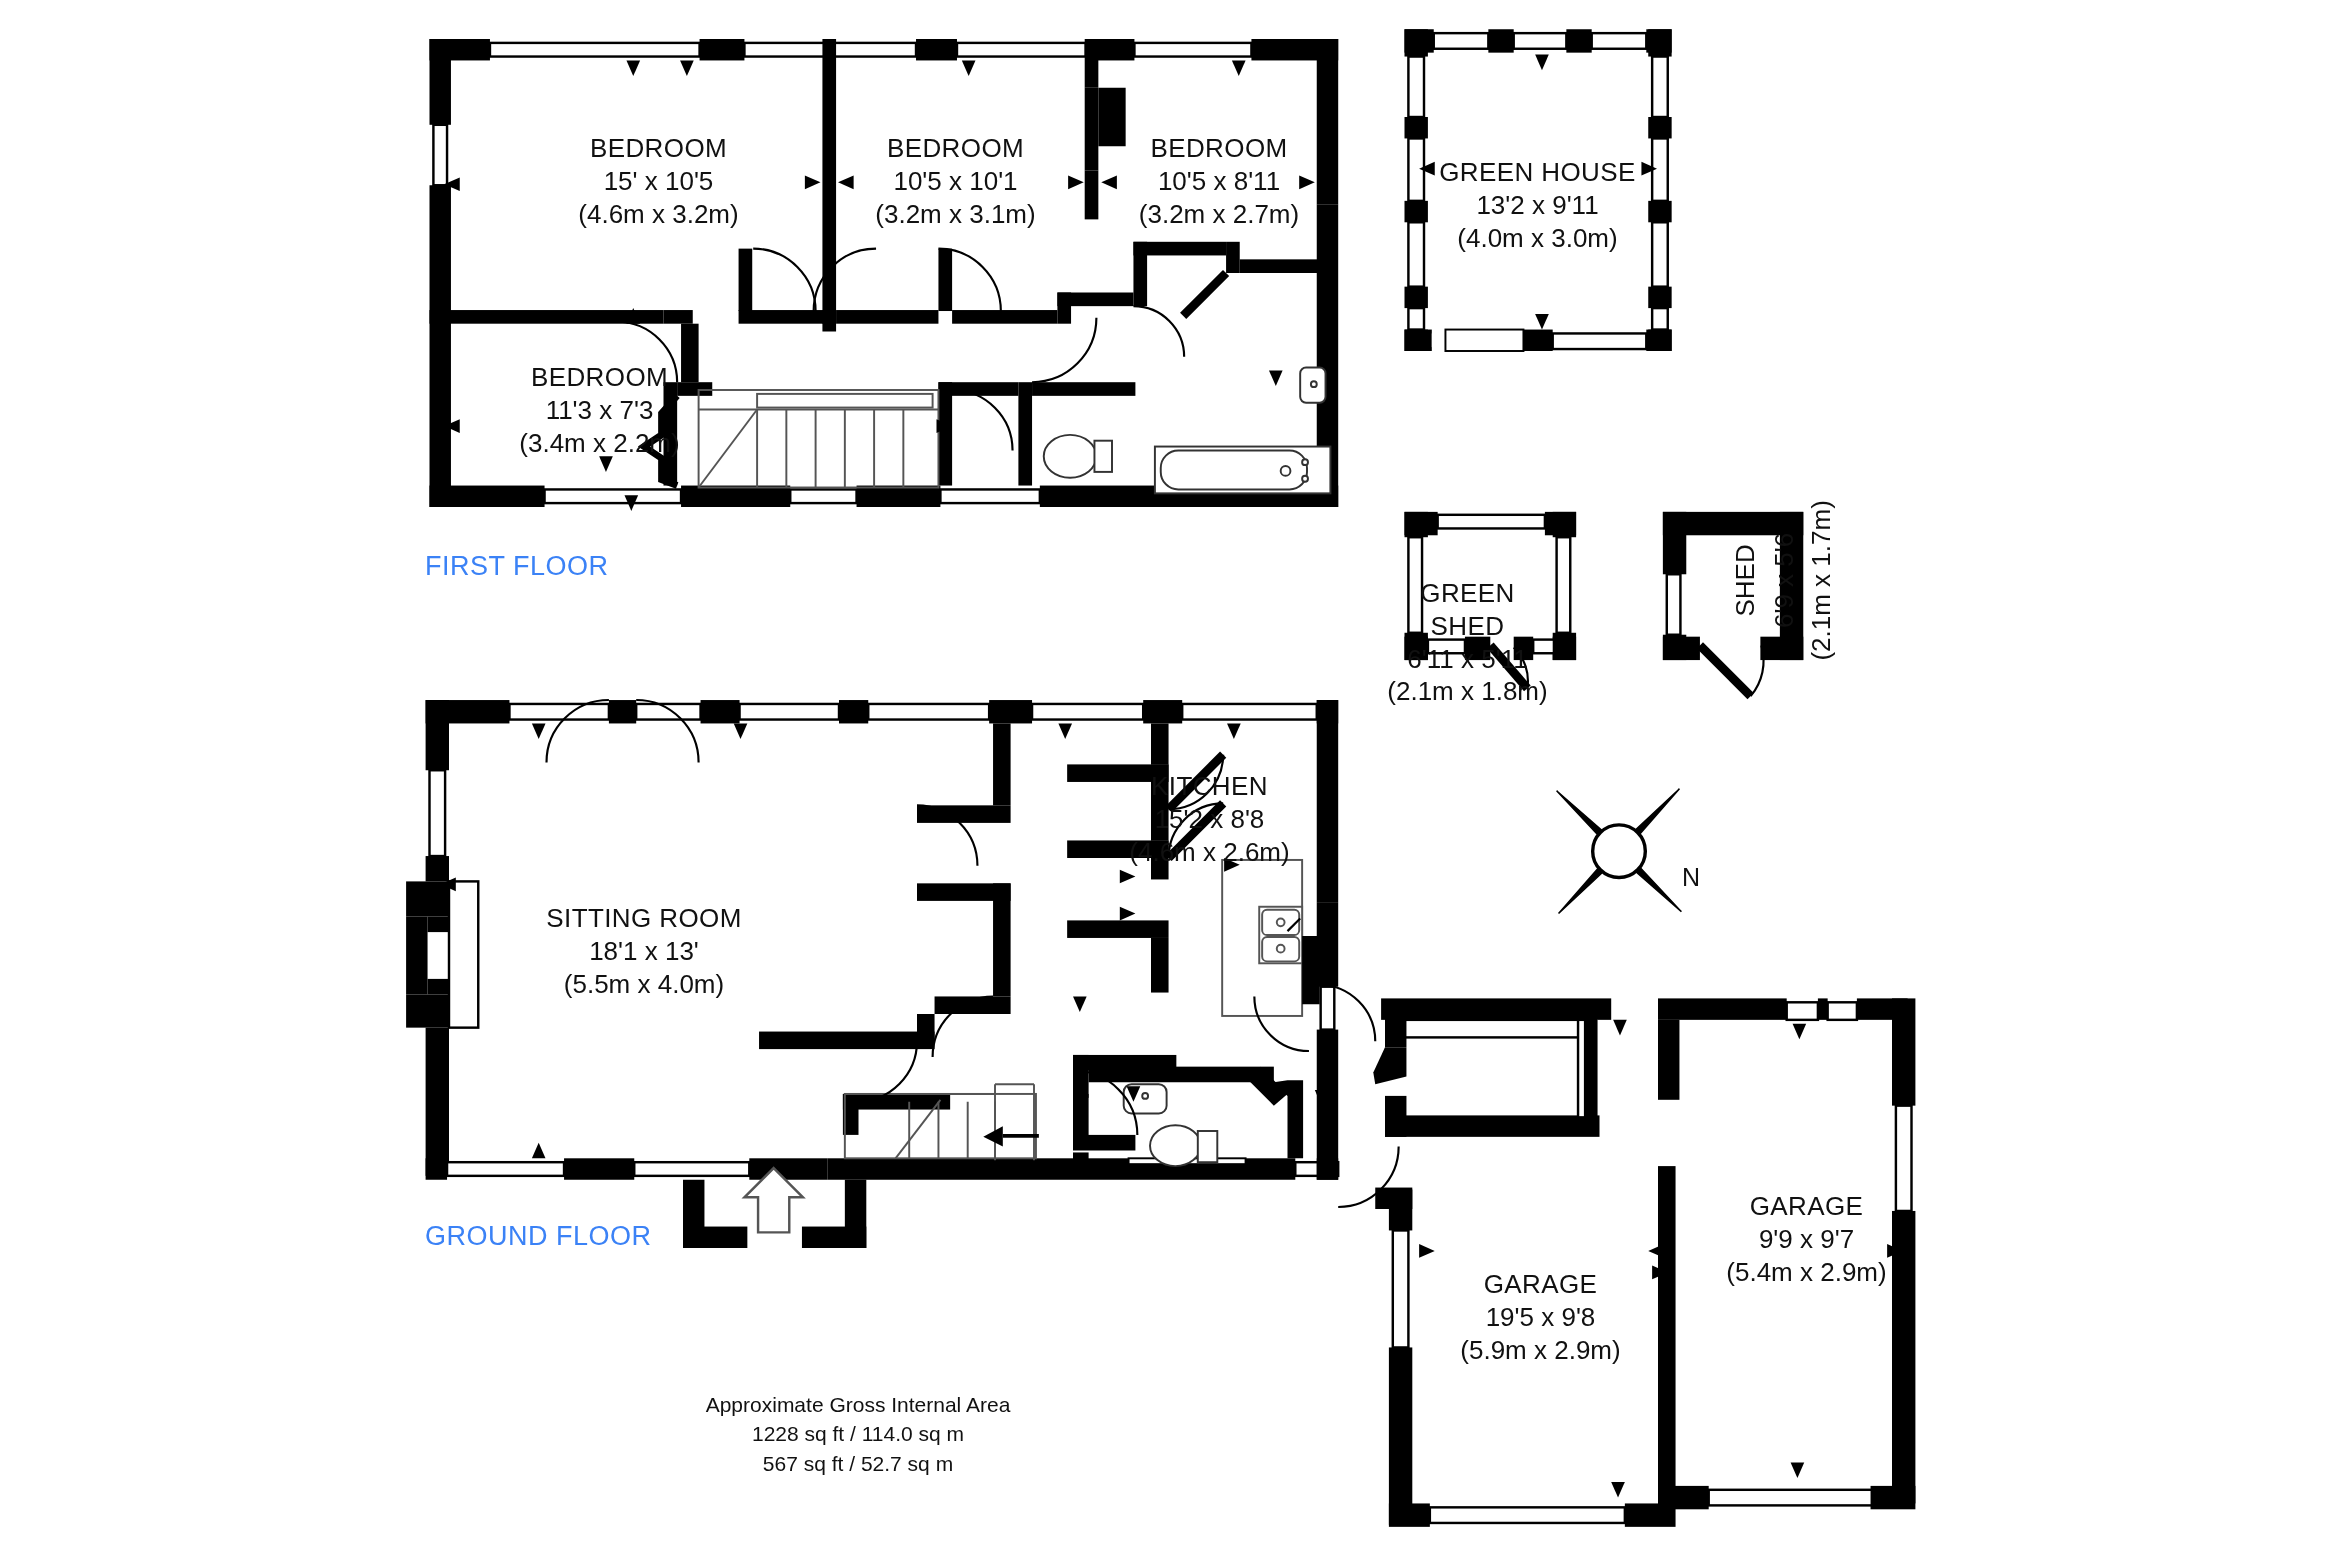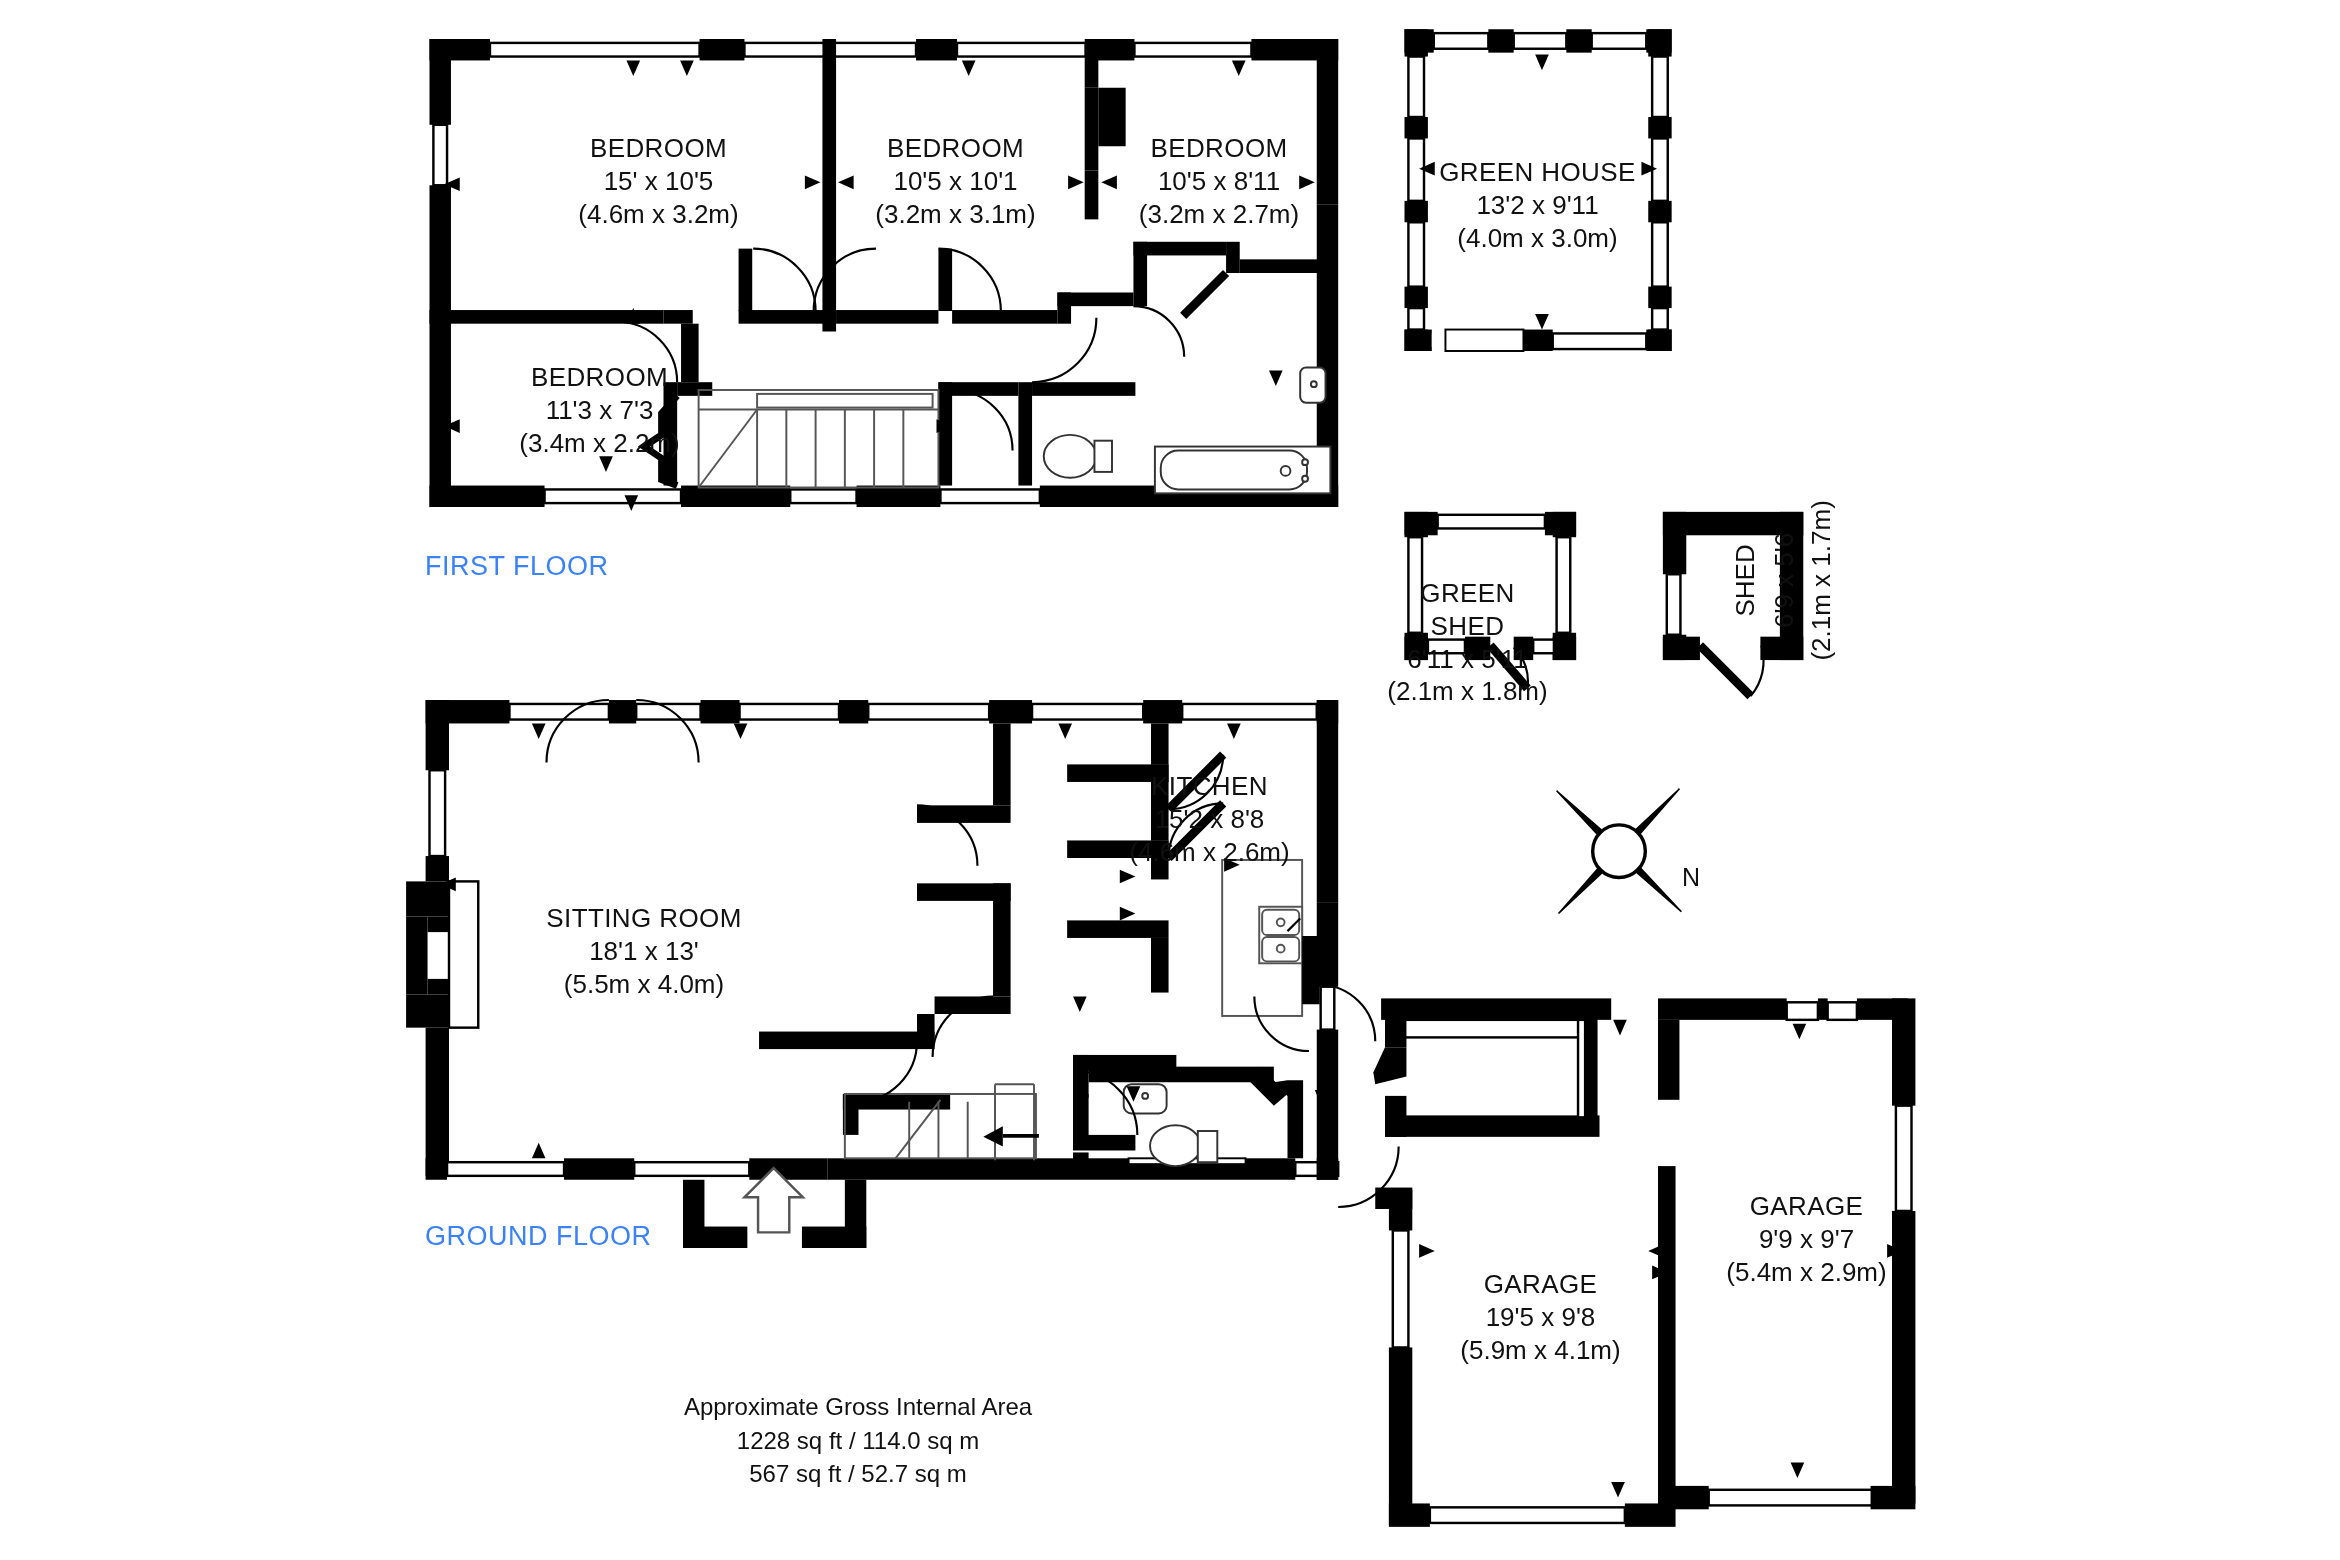--- a/index.html
+++ b/index.html
@@ -55,21 +55,21 @@
     color: #3b82f6;
     white-space: nowrap;
   }
   .area-block {
     position: absolute;
     text-align: center;
     line-height: 1.4;
     color: #111111;
     white-space: nowrap;
   }
-  .area-block div { font-size: 24px; }
+  .area-block div { font-size: 21px; }
   .compass-n {
     position: absolute;
     font-size: 25px;
     color: #111111;
   }
   .rot-label {
     position: absolute;
     transform-origin: center center;
     transform: rotate(-90deg);
     text-align: center;
@@ -585,21 +585,21 @@
     <span class="rl-name">KITCHEN</span>
     <span class="rl-imp">15'2 x 8'8</span>
     <span class="rl-met">(4.6m x 2.6m)</span>
   </div>
 
   <div class="floor-title" style="left:425px; top:1221px;">GROUND FLOOR</div>
 
   <div class="room-label" style="left:1404px; top:1268px; width:273px;">
     <span class="rl-name">GARAGE</span>
     <span class="rl-imp">19'5 x 9'8</span>
-    <span class="rl-met">(5.9m x 4.1m)</span>
+    <span class="rl-met">(5.9m x 2.9m)</span>
   </div>
 
   <div class="room-label" style="left:1670px; top:1190px; width:273px;">
     <span class="rl-name">GARAGE</span>
     <span class="rl-imp">9'9 x 9'7</span>
     <span class="rl-met">(5.4m x 2.9m)</span>
   </div>
 
   <div class="compass-n" style="left:1682px; top:863px;">N</div>
 

